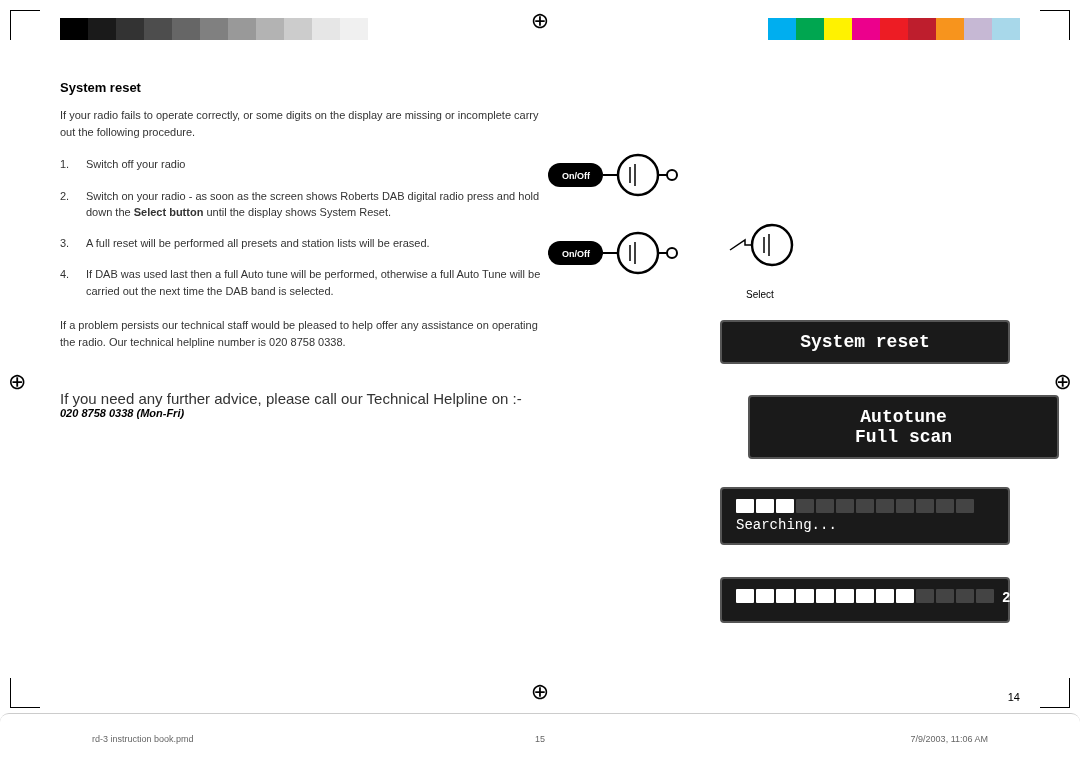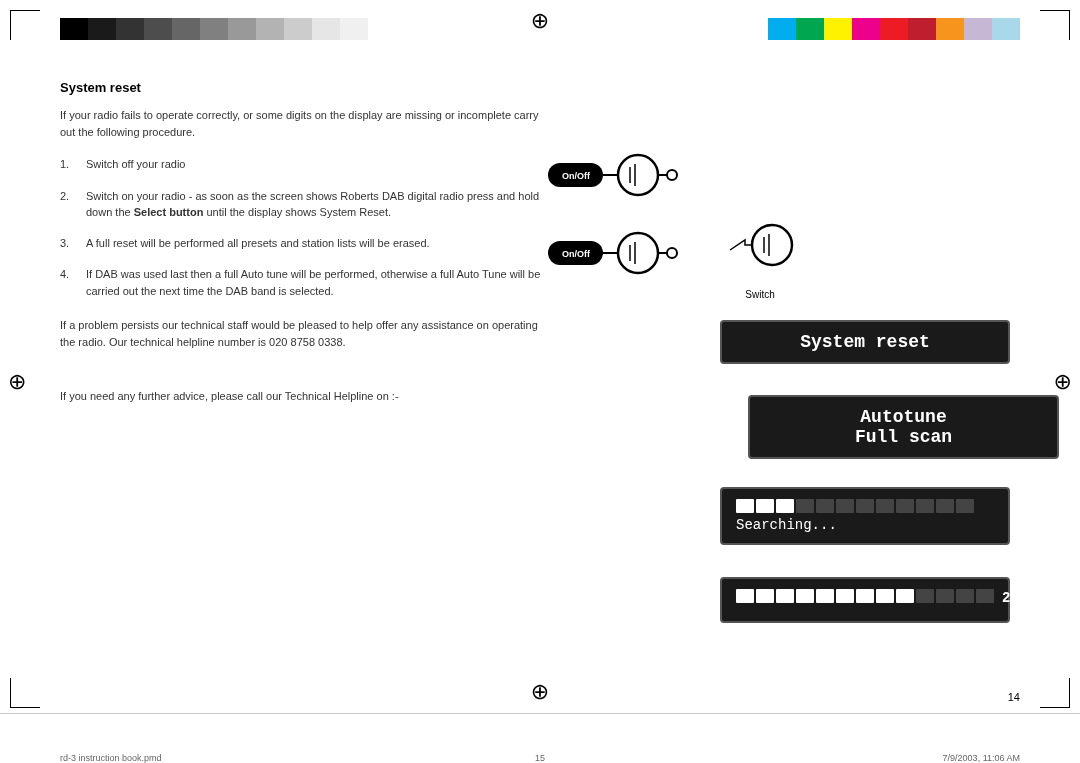--- a/index.html
+++ b/index.html
@@ -161,25 +161,26 @@
 
     
     .footer-bar {
       position: absolute;
       bottom: 0;
       left: 0;
       right: 0;
       height: 50px;
       border-top: 1px solid #ccc;
       display: flex;
-      align-items: flex-end;
+      align-items: center;
       justify-content: space-between;
-      padding: 0 60px;
+      padding: 0 92px;
       font-size: 9px;
       color: #666;
+      border-radius: 9px;
     }
 
     .footer-center {
       position: absolute;
       left: 50%;
       transform: translateX(-50%);
     }
 
     .page-number-right {
       position: absolute;
@@ -287,21 +288,22 @@
       <span class="list-text">A full reset will be performed all presets and station lists will be erased.</span>
     </div>
     <div class="list-item">
       <span class="list-num">4.</span>
       <span class="list-text">If DAB was used last then a full Auto tune will be performed, otherwise a full Auto Tune will be carried out the next time the DAB band is selected.</span>
     </div>
   </div>
 
   <div class="help-text">If a problem persists our technical staff would be pleased to help offer any assistance on operating the radio. Our technical helpline number is 020 8758 0338.</div>
   <div style="height:40px"></div>
-  <div style="font-size:11px; color:#333;">If you need any further advice, please call our Technical Helpline on :-</div>
+  <div style="font-size:15px; color:#333;">If you need any further advice, please call our Technical Helpline on :-</div>
+  <div class="helpline-bold">020 8758 0338 (Mon-Fri)</div>
 </div>
 
 <div style="position:absolute; top:148px; left:548px;">
   <svg width="130" height="60">
 
     <rect x="0" y="15" width="55" height="24" rx="12" ry="12" fill="#000"></rect>
     <text x="28" y="31" text-anchor="middle" fill="#fff" font-size="9" font-family="Arial" font-weight="bold">On/Off</text>
 
     <line x1="55" y1="27" x2="72" y2="27" stroke="#000" stroke-width="2"></line>
 
@@ -330,21 +332,21 @@
 
 <div style="position:absolute; top:220px; left:720px;">
   <svg width="80" height="70">
 
     <polyline points="10,30 25,20 25,25 35,25" fill="none" stroke="#000" stroke-width="1.5"></polyline>
     <circle cx="52" cy="25" r="20" fill="#fff" stroke="#000" stroke-width="2.5"></circle>
 
     <line x1="44" y1="17" x2="44" y2="33" stroke="#000" stroke-width="1.5"></line>
     <line x1="49" y1="14" x2="49" y2="36" stroke="#000" stroke-width="1.5"></line>
   </svg>
-  <div style="font-size:10px; color:#000; text-align:center; margin-top:-5px;">Switch</div>
+  <div style="font-size:10px; color:#000; text-align:center; margin-top:-5px;">Select</div>
 </div>
 
 <div style="position:absolute; top:320px; left:720px; width:290px;">
   <div class="lcd-box">
     <div class="lcd-text" style="font-size:18px; letter-spacing:0px;">System reset</div>
   </div>
 </div>
 
 <div style="position:absolute; top:395px; left:748px; width:311px;">
   <div class="lcd-box">

